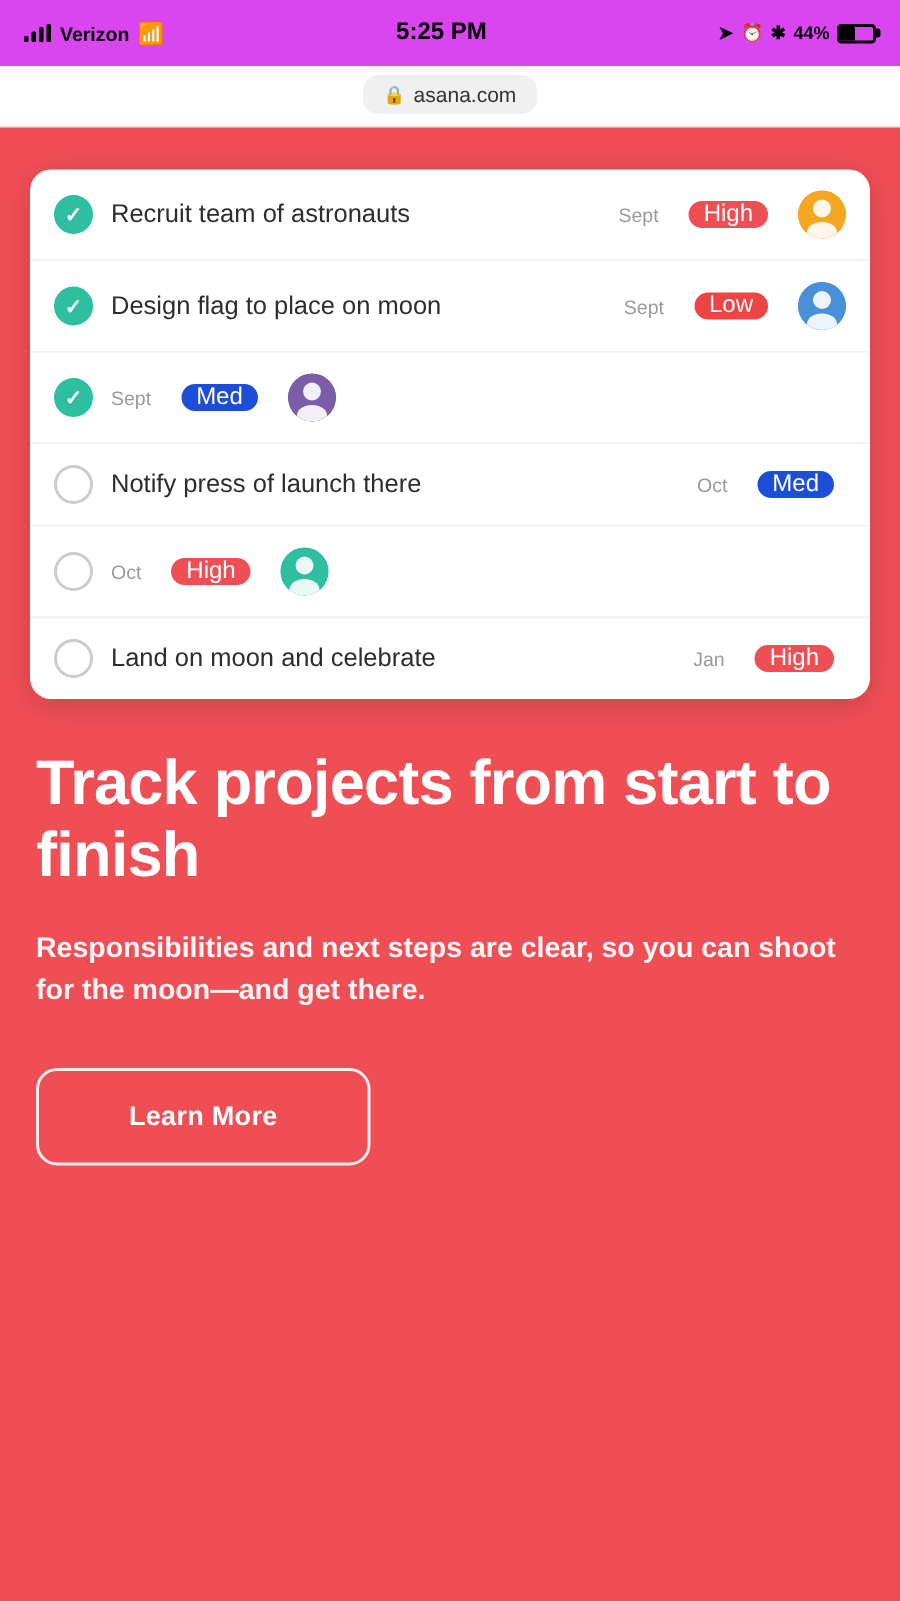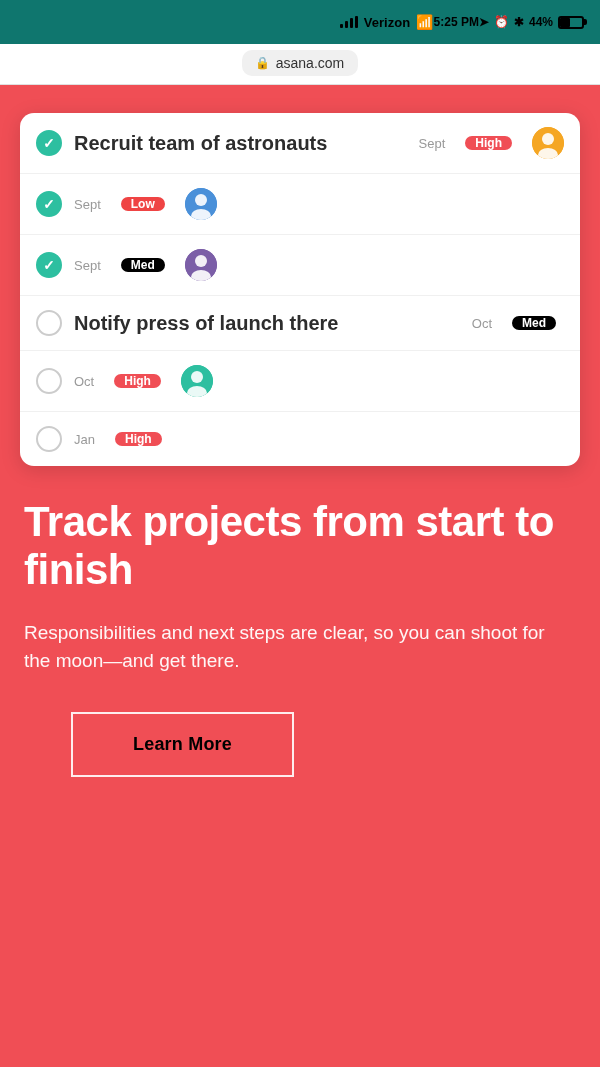--- a/index.html
+++ b/index.html
@@ -8,25 +8,25 @@
     body {
       width: 600px;
       min-height: 1067px;
       background-color: #f5f5f5;
       font-family: -apple-system, BlinkMacSystemFont, 'Helvetica Neue', Arial, sans-serif;
       overflow-x: hidden;
     }
 
     
     .status-bar {
-      background: #0f766e;
+      background: #d946ef;
       height: 44px;
       display: flex;
       align-items: center;
-      justify-content: flex-end;
+      justify-content: space-between;
       padding: 0 16px;
       font-size: 14px;
       font-weight: 600;
     }
     .status-left {
       display: flex;
       align-items: center;
       gap: 6px;
       font-size: 13px;
     }
@@ -35,21 +35,21 @@
       align-items: flex-end;
       gap: 2px;
       height: 12px;
     }
     .signal-bar {
       width: 3px;
       background: #000;
       border-radius: 1px;
     }
     .wifi-icon { font-size: 14px; }
-    .status-center { font-size: 12px; font-weight: 600; }
+    .status-center { font-size: 16px; font-weight: 600; }
     .status-right {
       display: flex;
       align-items: center;
       gap: 5px;
       font-size: 12px;
     }
     .battery-icon {
       width: 26px;
       height: 13px;
       border: 2px solid #000;
@@ -142,43 +142,43 @@
       border: 2px solid #ccc;
     }
     .checkmark {
       color: white;
       font-size: 14px;
       font-weight: bold;
     }
 
     .task-name {
       flex: 1;
-      font-size: 20px;
+      font-size: 17px;
       color: #2d2d2d;
-      font-weight: 700;
+      font-weight: 400;
     }
 
     .task-month {
       font-size: 13px;
       color: #999;
       margin-right: 8px;
       text-align: right;
     }
 
     .priority-badge {
       border-radius: 12px;
       padding: 0 10px;
-      font-size: 12px;
-      font-weight: 700;
+      font-size: 16px;
+      font-weight: 400;
       color: white;
       margin-right: 8px;
     }
     .priority-high { background: #f04e55; }
     .priority-low { background: #ef4444; }
-    .priority-med { background: #000000; }
+    .priority-med { background: #1d4ed8; }
 
     .avatar {
       width: 32px;
       height: 32px;
       border-radius: 50%;
       flex-shrink: 0;
       overflow: hidden;
       display: flex;
       align-items: center;
       justify-content: center;
@@ -197,37 +197,36 @@
       font-size: 42px;
       font-weight: 700;
       line-height: 1.15;
       margin-bottom: 24px;
       letter-spacing: -0.5px;
     }
 
     .subtext {
       font-size: 19px;
       line-height: 1.5;
-      font-weight: 400;
+      font-weight: 700;
       margin-bottom: 36px;
       opacity: 0.95;
     }
 
     .learn-more-btn {
       display: inline-block;
       background: transparent;
       border: 2.5px solid rgba(255,255,255,0.9);
-      color: #000000;
+      color: #ffffff;
       font-size: 18px;
       font-weight: 700;
       padding: 20px 60px;
-      border-radius: 0;
+      border-radius: 14px;
       cursor: pointer;
       letter-spacing: 0.2px;
-      margin-left: 47px;
     }
 
     
     .av-orange { background: #f5a623; }
     .av-blue { background: #4a90d9; }
     .av-purple { background: #7b5ea7; }
     .av-green { background: #2dbfa0; }
   </style>
 </head>
 <body>
@@ -277,20 +276,21 @@
         <circle cx="16" cy="16" r="16" fill="#f5a623"></circle>
         <circle cx="16" cy="12" r="6" fill="rgba(255,255,255,0.9)"></circle>
         <ellipse cx="16" cy="28" rx="10" ry="7" fill="rgba(255,255,255,0.9)"></ellipse>
       </svg>
         </div>
       </div>
       <div class="task-row">
         <div class="task-checkbox checked">
           <span class="checkmark">✓</span>
         </div>
+        <span class="task-name">Design flag to place on moon</span>
         <span class="task-month">Sept</span>
         <span class="priority-badge priority-low">Low</span>
         <div class="avatar av-blue" style="background: rgb(74, 144, 217);">
           <svg width="32" height="32" viewBox="0 0 32 32">
         <circle cx="16" cy="16" r="16" fill="#4a90d9"></circle>
         <circle cx="16" cy="12" r="6" fill="rgba(255,255,255,0.9)"></circle>
         <ellipse cx="16" cy="28" rx="10" ry="7" fill="rgba(255,255,255,0.9)"></ellipse>
       </svg>
         </div>
       </div>
@@ -321,20 +321,21 @@
         <div class="avatar av-green" style="background: rgb(45, 191, 160);">
           <svg width="32" height="32" viewBox="0 0 32 32">
         <circle cx="16" cy="16" r="16" fill="#2dbfa0"></circle>
         <circle cx="16" cy="12" r="6" fill="rgba(255,255,255,0.9)"></circle>
         <ellipse cx="16" cy="28" rx="10" ry="7" fill="rgba(255,255,255,0.9)"></ellipse>
       </svg>
         </div>
       </div>
       <div class="task-row">
         <div class="task-checkbox unchecked"></div>
+        <span class="task-name">Land on moon and celebrate</span>
         <span class="task-month">Jan</span>
         <span class="priority-badge priority-high">High</span>
       </div>
     </div>
 
   <div class="text-section">
     <h1 class="headline">Track projects from start to finish</h1>
     <p class="subtext">Responsibilities and next steps are clear, so you can shoot for the moon—and get there.</p>
     <button class="learn-more-btn">Learn More</button>
   </div>

